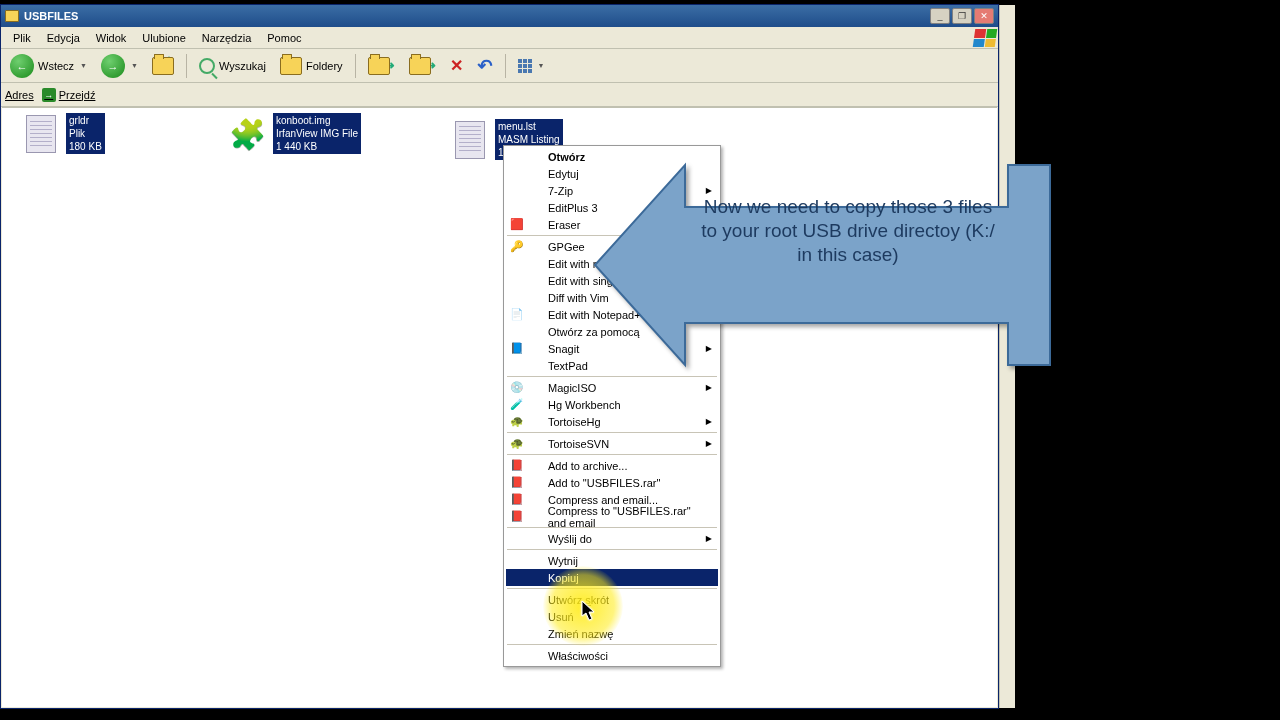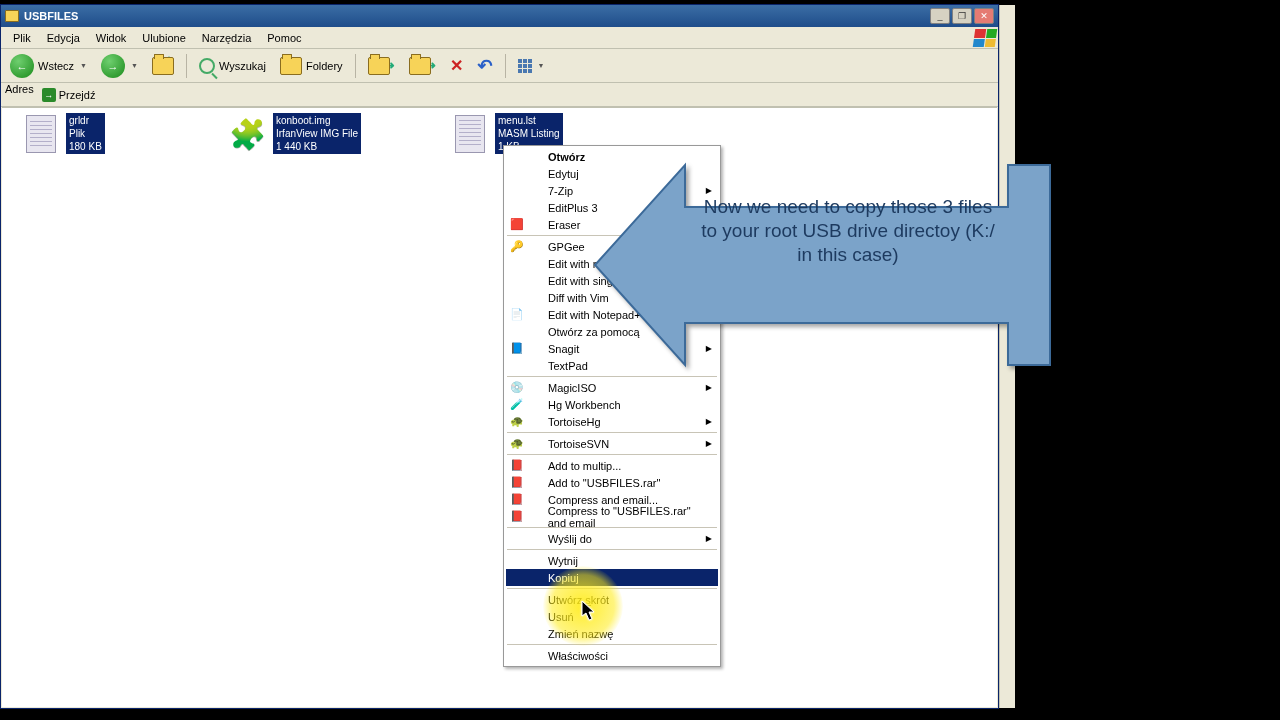--- a/index.html
+++ b/index.html
@@ -49,21 +49,21 @@
   .magnifier { width:16px; height:16px; border:2px solid #4a6; border-radius:50%; position:relative; }
   .magnifier::after { content:""; position:absolute; right:-5px; bottom:-5px; width:7px; height:2px;
                       background:#4a6; transform:rotate(45deg); }
   .ico-x { color:#c22; font-size:16px; font-weight:bold; }
   .ico-undo { color:#2a60c8; font-size:18px; font-weight:bold; }
   .views-ico { display:grid; grid-template-columns:repeat(3,4px); grid-template-rows:repeat(3,4px);
                gap:1px; }
   .views-ico div { background:#4a78b0; }
 
   .addressbar { height:24px; background:#ece9d8; border-bottom:1px solid #c0c0b0;
-                display:flex; padding:0 4px; gap:4px; }
+                display:flex; align-items:center; padding:0 4px; gap:4px;text-decoration:underline; }
   .addr-input { flex:1; height:20px; background:#fff; border:1px solid #7f9db9;
                 display:flex; align-items:center; padding:0 2px; }
   .addr-input .folder-ico { width:14px; height:11px; background:#f7d358; border:1px solid #8a6d1f;
                             margin-right:4px; }
   .addr-input span { flex:1; }
   .addr-drop { width:15px; text-align:center; color:#333; font-size:8px; }
   .go-btn { display:flex; align-items:center; gap:3px; padding:0 4px; }
   .go-arrow { width:14px; height:14px; background:#2a8a2a; border-radius:2px;
               display:flex; align-items:center; justify-content:center; color:#fff; font-size:9px; }
 
@@ -215,21 +215,21 @@
       <div class="thumb">
         <span class="thumb-puzzle">🧩</span>
       </div>
       <div class="info">
         <div>konboot.img</div>
         <div>IrfanView IMG File</div>
         <div>1 440 KB</div>
       </div>
     </div>
 
-    <div class="file" style="left:447px; top:5px">
+    <div class="file" style="left:447px; top:11px">
       <div class="thumb">
           <div class="thumb-doc small"></div>
         </div>
       <div class="info">
         <div>menu.lst</div>
         <div>MASM Listing</div>
         <div>1 KB</div>
       </div>
     </div>
 
@@ -312,21 +312,21 @@
     </div>
     <hr>
     <div class="row">
       <span class="ico">🐢</span>
       <span>TortoiseSVN</span>
       <span class="arr">▶</span>
     </div>
     <hr>
     <div class="row">
       <span class="ico">📕</span>
-      <span>Add to multip...</span>
+      <span>Add to archive...</span>
     </div>
     <div class="row">
       <span class="ico">📕</span>
       <span>Add to "USBFILES.rar"</span>
     </div>
     <div class="row">
       <span class="ico">📕</span>
       <span>Compress and email...</span>
     </div>
     <div class="row">

